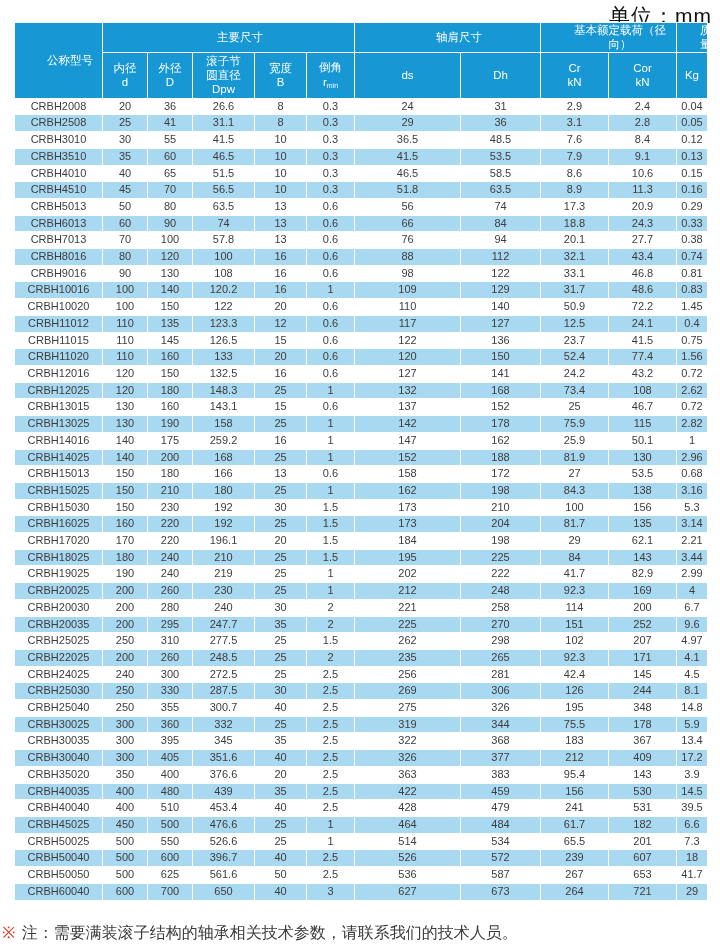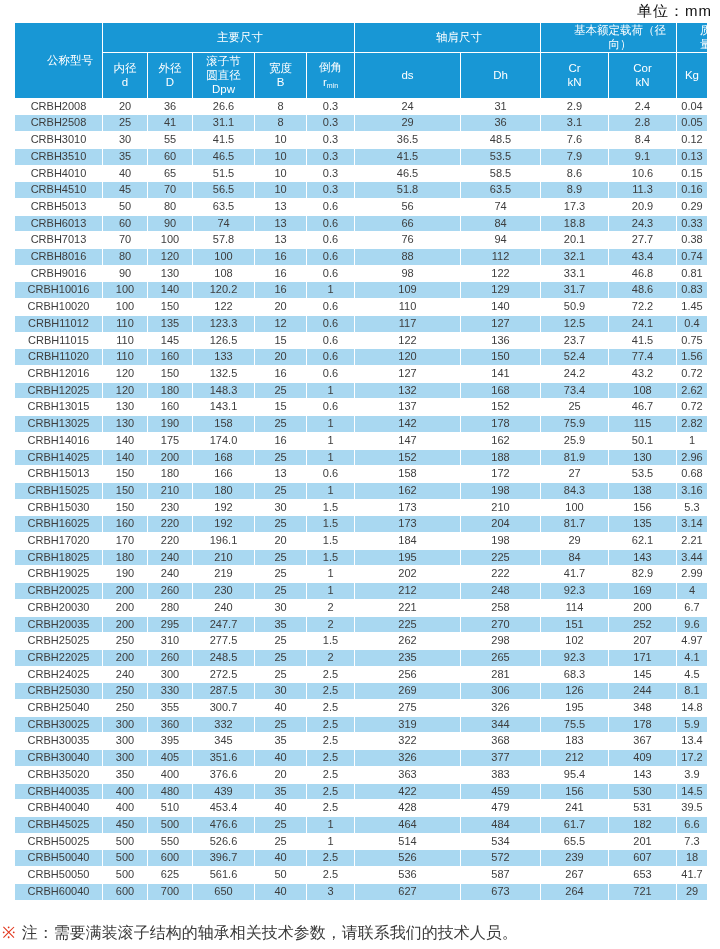--- a/index.html
+++ b/index.html
@@ -1,21 +1,21 @@
 <!DOCTYPE html>
 <html style="--header-bg: #1897d5; --stripe-bg: #a9d8f1; --marker-color: #e0351b;"><head>
 <meta charset="utf-8">
 <style>
   * { margin:0; padding:0; box-sizing:border-box; }
   html,body { width:720px; height:949px; background:#ffffff;
     font-family:"Liberation Sans", sans-serif; position:relative; overflow:hidden; }
 
   .unit-label {
     position:absolute; top:2px; right:8px;
-    font-size:15px; color:#111; letter-spacing:1px;
+    font-size:21px; color:#111; letter-spacing:1px;
   }
 
   table.spec {
     position:absolute; left:14px; top:22px; width:693px;
     border-collapse:collapse; table-layout:fixed;
   }
   table.spec th {
     background:var(--header-bg,#1897d5); color:#ffffff; font-weight:normal;
     border:1px solid #ffffff; font-size:11.5px; text-align:center;
     vertical-align:middle; padding:0; line-height:1.25;
@@ -356,21 +356,21 @@
         <td>142</td>
         <td>178</td>
         <td>75.9</td>
         <td>115</td>
         <td>2.82</td>
       </tr>
       <tr>
         <td>CRBH14016</td>
         <td>140</td>
         <td>175</td>
-        <td>174.0</td>
+        <td>259.2</td>
         <td>16</td>
         <td>1</td>
         <td>147</td>
         <td>162</td>
         <td>25.9</td>
         <td>50.1</td>
         <td>1</td>
       </tr>
       <tr class="stripe">
         <td>CRBH14025</td>
@@ -543,21 +543,21 @@
       </tr>
       <tr>
         <td>CRBH24025</td>
         <td>240</td>
         <td>300</td>
         <td>272.5</td>
         <td>25</td>
         <td>2.5</td>
         <td>256</td>
         <td>281</td>
-        <td>68.3</td>
+        <td>42.4</td>
         <td>145</td>
         <td>4.5</td>
       </tr>
       <tr class="stripe">
         <td>CRBH25030</td>
         <td>250</td>
         <td>330</td>
         <td>287.5</td>
         <td>30</td>
         <td>2.5</td>

